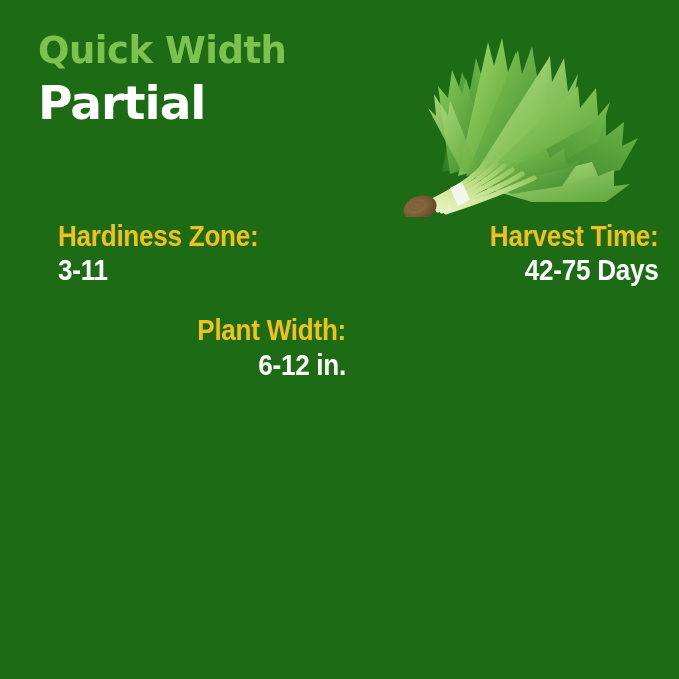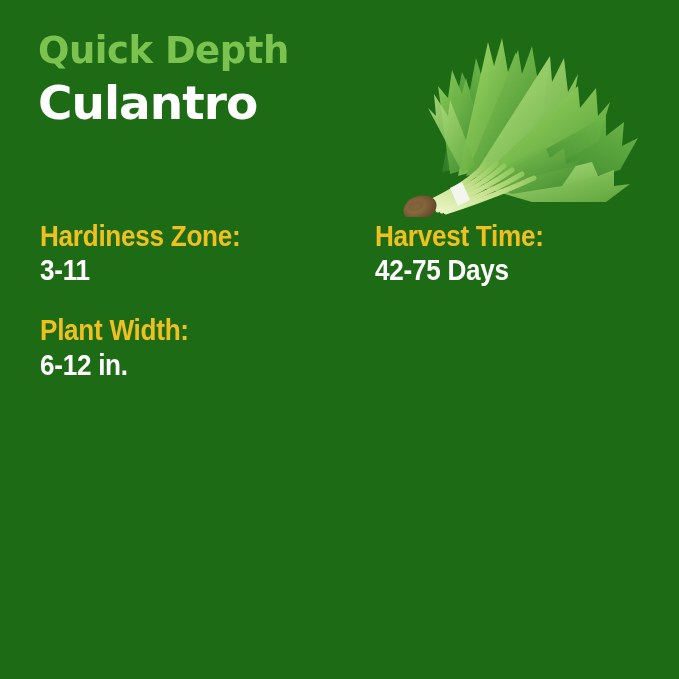--- a/index.html
+++ b/index.html
@@ -54,34 +54,34 @@
     left: 392px;
     top: 12px;
     width: 282px;
     height: 205px;
   }
   .plant svg { display: block; }
 
   
   .columns {
     position: absolute;
-    left: 0;
+    left: 18px;
     top: 219px;
     width: 602px;
     height: 400px;
   }
   .col {
     position: absolute;
     top: 0;
   }
   .col-left  { left: 40px;  width: 320px; }
   .col-right { left: 375px; width: 295px; }
 
   .fact { margin-bottom: 26px; }
-  .fact:last-child { margin-bottom: 0; }
+  .fact:last-child { margin-bottom: 0; text-align: right; }
 
   .fact-label {
     font-family: "Liberation Sans", sans-serif;
     font-size: 29px;
     font-weight: bold;
     color: #efc020;
     line-height: 1.18;
     letter-spacing: -0.3px;
     transform: scaleX(0.90);
     transform-origin: left center;
@@ -110,22 +110,22 @@
   }
   .fact-inline .lbl { color: #efc020; }
   .fact-inline .val { color: #ffffff; }
 </style>
 </head>
 <body>
 
 <div class="canvas">
 
   <div class="header">
-    <div class="kicker">Quick Depth</div>
-    <div class="title">Culantro</div>
+    <div class="kicker">Quick Width</div>
+    <div class="title">Partial</div>
   </div>
 
   <div class="plant">
     <svg width="282" height="205" viewBox="0 0 282 205" xmlns="http://www.w3.org/2000/svg">
       <defs>
         <linearGradient id="lfA" x1="0" y1="0" x2="1" y2="1">
           <stop offset="0%" stop-color="#8fd15a"></stop>
           <stop offset="100%" stop-color="#39842b"></stop>
         </linearGradient>
         <linearGradient id="lfB" x1="0" y1="0" x2="1" y2="1">

